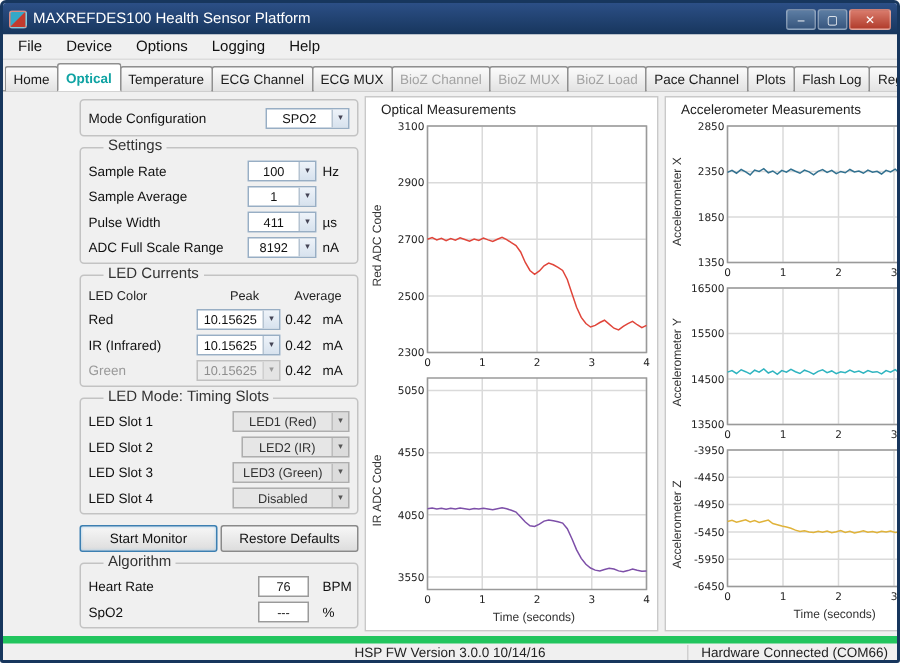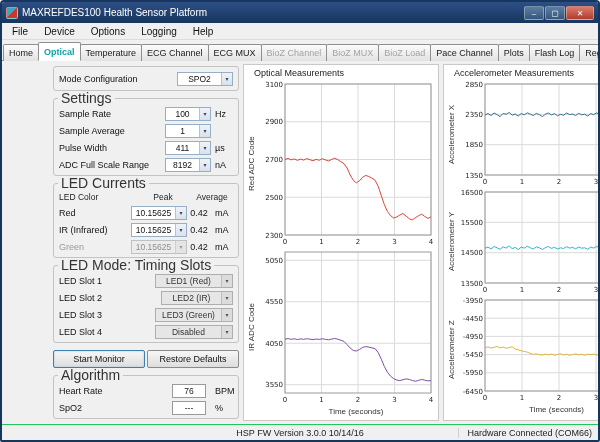--- a/index.html
+++ b/index.html
@@ -70,22 +70,22 @@
   .content { flex: 1; display: flex; padding: 3px; gap: 4px; overflow: hidden; }
 
   .left-col { width: 186px; flex: none; display: flex; flex-direction: column; margin-left: 48px; }
 
   .groupbox {
     position: relative; border: 1px solid #c3c3c3; border-radius: 3px;
     padding: 4px 5px 3px 5px; margin-top: 7px; background: #f0f0f0;
   }
   .groupbox.first { margin-top: 2px; padding: 4px 5px; }
   .gb-title {
-    position: absolute; top: -6px; left: 4px; background: #f0f0f0;
-    font-size: 14px; color: #333; padding: 0 3px; line-height: 10px;
+    position: absolute; top: -6px; left: 15px; background: #f0f0f0;
+    font-size: 10px; color: #333; padding: 0 3px; line-height: 10px;
   }
   .gb-body { padding-top: 3px; }
 
   .row { display: flex; align-items: center; height: 15px; margin-bottom: 2px; font-size: 9px; color: #111; }
   .row:last-child { margin-bottom: 0; }
   .row .lbl { flex: 1; white-space: nowrap; overflow: hidden; }
   .row.off .lbl { color: #9a9a9a; }
   .row .unit { width: 18px; margin-left: 4px; flex: none; color: #111; }
   .row .avg { width: 24px; text-align: center; flex: none; }
 
@@ -136,21 +136,21 @@
   .ylab {
     width: 11px; flex: none; display: flex; align-items: center; justify-content: center;
     writing-mode: vertical-rl; transform: rotate(180deg);
     font-size: 8px; color: #333; white-space: nowrap;
   }
   .xlab { font-size: 8px; color: #333; text-align: center; height: 11px; line-height: 11px; padding-left: 30px; }
   svg text { font-family: "DejaVu Sans", sans-serif; }
 
   
   .statusbar {
-    height: 16px; flex: none; background: #f0f0f0; border-top: 1px solid #22c55e;
+    height: 16px; flex: none; background: #f0f0f0; border-top: 5px solid #22c55e;
     display: flex; align-items: center; font-size: 9px; color: #222;
     position: relative; padding: 0 6px;
   }
   .status-center { position: absolute; left: 50%; transform: translateX(-50%); white-space: nowrap; }
   .status-right { margin-left: auto; padding-left: 8px; border-left: 1px solid #d0d0d0; white-space: nowrap; }
 </style>
 </head>
 <body>
 
 <div class="window">

